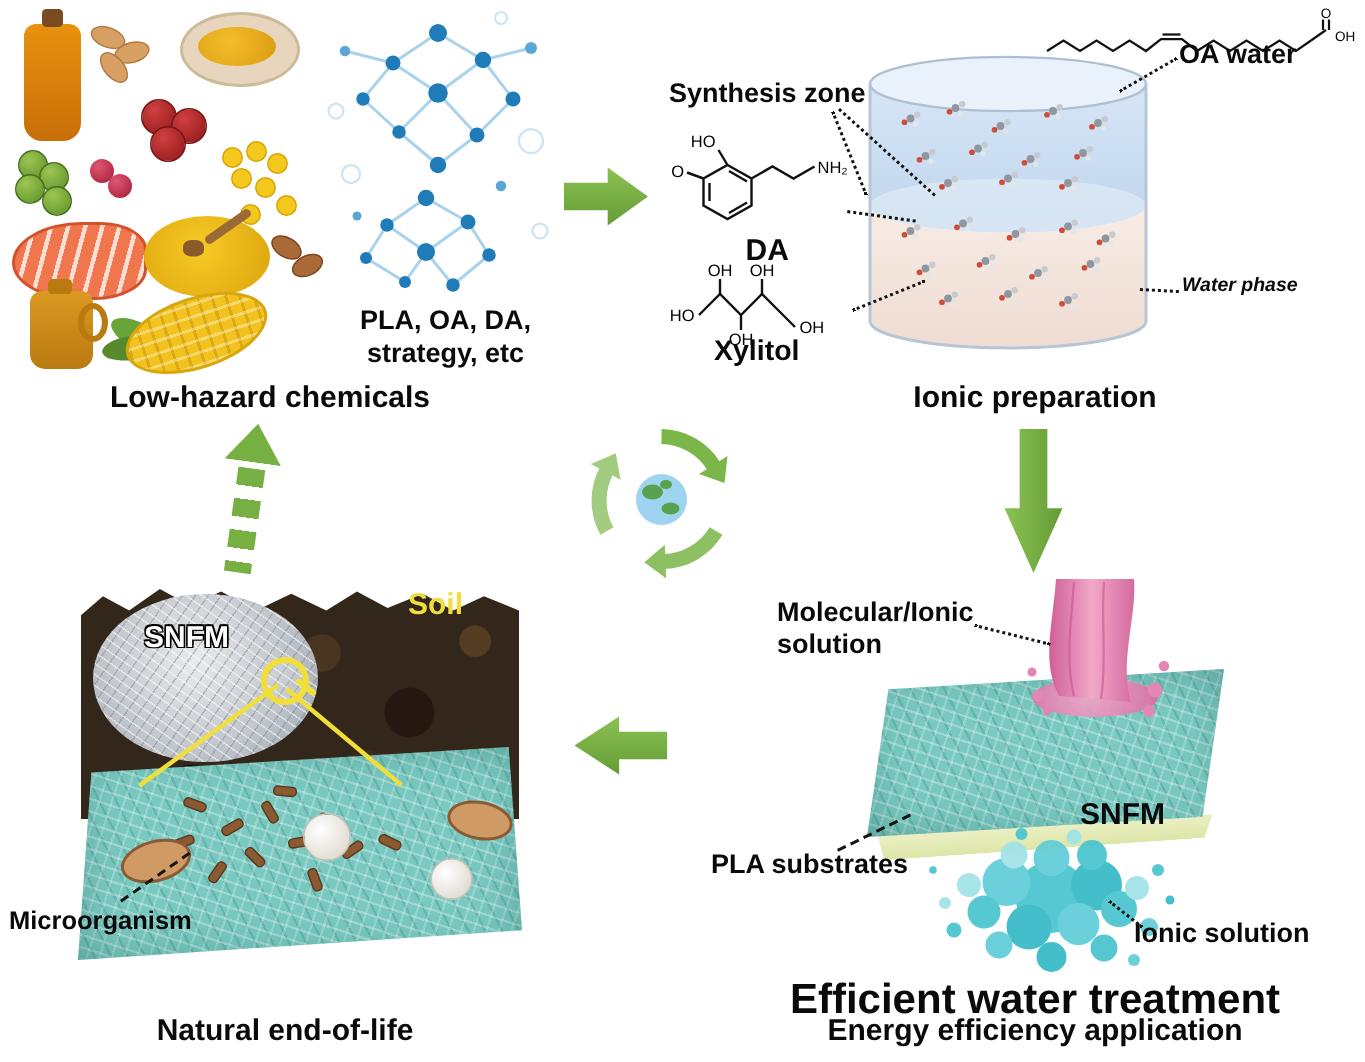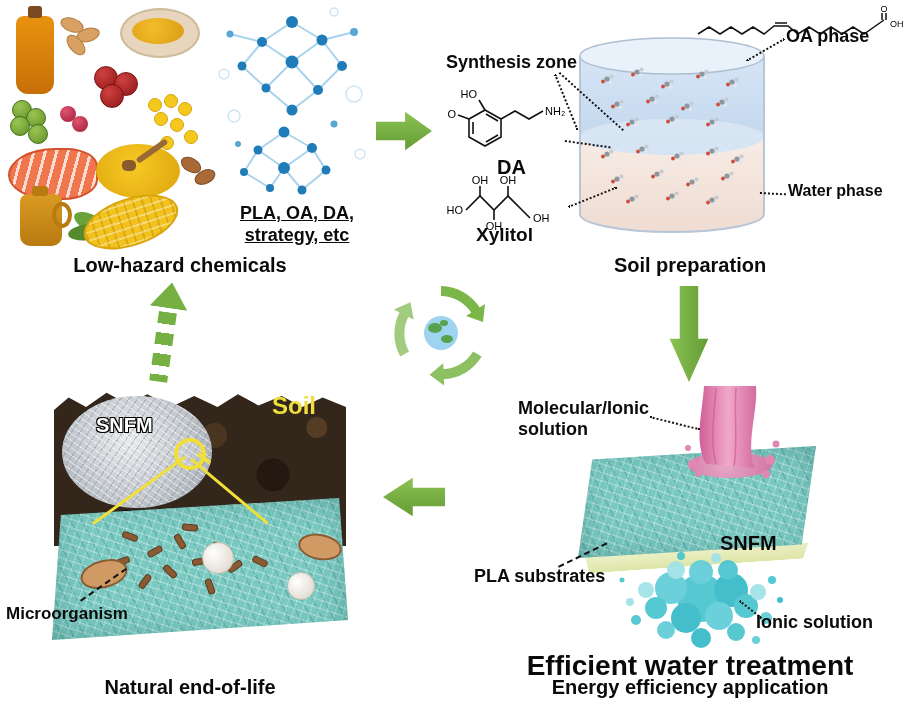--- a/index.html
+++ b/index.html
@@ -104,21 +104,21 @@
         <circle cx="88" cy="186" r="4.5"></circle>
     </g>
     <g fill="#5aa7d6">
       <circle cx="140" cy="28" r="4"></circle>
         <circle cx="16" cy="30" r="3.5"></circle>
         <circle cx="120" cy="120" r="3.5"></circle>
         <circle cx="24" cy="140" r="3"></circle>
     </g>
   </svg>
 
-  <div class="lbl ctr" style="left:222px;top:202px;width:150px;font-size:18px;line-height:22px;text-decoration:underline;"><span>PLA, OA, DA,</span><br><span>strategy, etc</span></div>
+  <div class="lbl ctr" style="left:222px;top:202px;width:150px;font-size:18px;line-height:22px;"><span>PLA, OA, DA,</span><br><span>strategy, etc</span></div>
   <div class="lbl ctr" style="left:30px;top:254px;width:300px;font-size:20px;">Low-hazard chemicals</div>
 
   <div class="arrow" style="left:376px;top:110px;width:56px;height:42px;clip-path:polygon(0% 28%,52% 28%,52% 4%,100% 50%,52% 96%,52% 72%,0% 72%);"></div>
   <div class="arrow" style="left:668px;top:286px;width:42px;height:96px;background:linear-gradient(90deg,#8cc455,#639a34);clip-path:polygon(28% 0%,72% 0%,72% 55%,96% 55%,50% 100%,4% 55%,28% 55%);"></div>
   <div class="arrow" style="left:383px;top:476px;width:62px;height:42px;clip-path:polygon(100% 28%,48% 28%,48% 4%,0% 50%,48% 96%,48% 72%,100% 72%);"></div>
   <div class="abs" style="left:146px;top:282px;width:38px;height:102px;transform:rotate(8deg);">
     <div class="abs" style="left:0;top:0;width:38px;height:26px;background:#76b043;clip-path:polygon(50% 0,100% 100%,0 100%);"></div>
     <div class="abs" style="left:10px;top:30px;width:18px;height:70px;background:repeating-linear-gradient(180deg,#76b043 0 12px,transparent 12px 21px);"></div>
   </div>
 
@@ -126,21 +126,21 @@
     <g stroke="#111" stroke-width="1.5" fill="none">
       <polyline points="2,30 13,23 24,30 35,23 46,30 57,23 68,30 78,22 92,22 102,30 113,23 124,30 135,23 146,30 157,23 168,30 178,23"></polyline>
       <line x1="79" y1="19" x2="91" y2="19"></line>
       <line x1="178" y1="23" x2="188" y2="16"></line>
       <line x1="186" y1="16" x2="186" y2="9"></line>
       <line x1="190" y1="16" x2="190" y2="9"></line>
     </g>
     <text x="188" y="8" font-size="9" text-anchor="middle">O</text>
     <text x="194" y="23" font-size="9" text-anchor="start">OH</text>
   </svg>
-  <div class="lbl" style="left:786px;top:26px;font-size:18px;">OA phase</div>
+  <div class="lbl" style="left:786px;top:26px;font-size:18px;">OA water</div>
   <div class="dotline" style="left:746px;top:60px;width:44px;transform:rotate(-30deg);"></div>
 
   <div class="lbl" style="left:446px;top:52px;font-size:18px;">Synthesis zone</div>
   <div class="dotline" style="left:560px;top:72px;width:86px;transform:rotate(42deg);"></div>
   <div class="dotline" style="left:556px;top:74px;width:60px;transform:rotate(68deg);"></div>
 
   <svg class="abs" style="left:572px;top:24px;" width="200" height="215" viewBox="0 0 200 215">
     <defs>
       <linearGradient id="oaG" x1="0" y1="0" x2="0" y2="1">
           <stop offset="0" stop-color="#d4e4f5"></stop>
@@ -214,44 +214,44 @@
     </g>
     <text x="21" y="40" font-size="11" text-anchor="end">HO</text>
     <text x="38" y="10" font-size="11" text-anchor="middle">OH</text>
     <text x="66" y="10" font-size="11" text-anchor="middle">OH</text>
     <text x="52" y="56" font-size="11" text-anchor="middle">OH</text>
     <text x="91" y="48" font-size="11" text-anchor="start">OH</text>
   </svg>
   <div class="lbl" style="left:476px;top:224px;font-size:19px;">Xylitol</div>
   <div class="dotline" style="left:568px;top:206px;width:52px;transform:rotate(-22deg);"></div>
 
-  <div class="lbl" style="left:788px;top:182px;font-size:16px;">Water phase</div>
+  <div class="lbl" style="left:788px;top:182px;font-size:13px;font-style:italic;">Water phase</div>
   <div class="dotline" style="left:760px;top:192px;width:26px;transform:rotate(3deg);"></div>
-  <div class="lbl ctr" style="left:590px;top:254px;width:200px;font-size:20px;">Soil preparation</div>
+  <div class="lbl ctr" style="left:590px;top:254px;width:200px;font-size:20px;">Ionic preparation</div>
 
   <svg class="abs" style="left:386px;top:276px;z-index:1;" width="110" height="114" viewBox="0 0 110 114">
     <defs>
       <g id="ra">
         <path d="M55,15 A42,42 0 0 1 90,35" stroke="#7ab648" stroke-width="10" fill="none"></path>
         <polygon points="97,46 99,28 80,40" fill="#7ab648"></polygon>
       </g>
     </defs>
     <use href="#ra"></use>
     <use href="#ra" transform="rotate(120,55,57)" opacity="0.85"></use>
     <use href="#ra" transform="rotate(240,55,57)" opacity="0.7"></use>
     <circle cx="55" cy="57" r="17" fill="#9ed4ef"></circle>
     <ellipse cx="49" cy="52" rx="7" ry="5" fill="#58a14e"></ellipse>
     <ellipse cx="61" cy="63" rx="6" ry="4" fill="#58a14e"></ellipse>
     <ellipse cx="58" cy="47" rx="4" ry="3" fill="#58a14e"></ellipse>
   </svg>
 
   <div class="abs" style="left:54px;top:388px;width:292px;height:158px;z-index:1;background-color:#33261a;background-image:radial-gradient(circle at 15% 25%, #5a4228 0 10px, transparent 11px),radial-gradient(circle at 35% 60%, #1d130c 0 14px, transparent 15px),radial-gradient(circle at 55% 30%, #4a3520 0 12px, transparent 13px),radial-gradient(circle at 75% 55%, #241810 0 16px, transparent 17px),radial-gradient(circle at 90% 25%, #553d24 0 10px, transparent 11px),radial-gradient(circle at 25% 85%, #120c08 0 12px, transparent 13px),radial-gradient(circle at 65% 80%, #3c2b1a 0 14px, transparent 15px),radial-gradient(circle at 85% 90%, #584026 0 9px, transparent 10px);clip-path:polygon(0 14%,5% 6%,11% 12%,18% 3%,25% 10%,32% 4%,40% 12%,48% 5%,56% 12%,63% 4%,70% 11%,78% 5%,85% 12%,92% 6%,100% 12%,100% 100%,0 100%);"></div>
   <div class="abs" style="left:62px;top:396px;width:150px;height:112px;border-radius:50%;z-index:2;background-image:repeating-linear-gradient(35deg, rgba(255,255,255,.5) 0 1px, transparent 1px 6px),repeating-linear-gradient(125deg, rgba(120,128,136,.4) 0 1px, transparent 1px 7px),radial-gradient(circle at 45% 40%, #e9eaec 0%, #c2c7cd 55%, #9aa2ab 100%);"></div>
   <div class="lbl" style="left:96px;top:414px;font-size:20px;color:#ffffff;text-shadow:-1px -1px 0 #000,1px -1px 0 #000,-1px 1px 0 #000,1px 1px 0 #000;z-index:3;">SNFM</div>
-  <div class="lbl" style="left:272px;top:392px;font-size:24px;color:#f0df3a;z-index:3;">Soil</div>
+  <div class="lbl" style="left:272px;top:392px;font-size:20px;color:#f0df3a;z-index:3;">Soil</div>
 
   <div class="membrane" style="left:52px;top:498px;width:296px;height:142px;z-index:2;clip-path:polygon(3% 12%,97% 0%,100% 86%,0% 100%);">
     <div class="rod" style="left:70px;top:35px;transform:rotate(20deg);"></div>
     <div class="rod" style="left:95px;top:50px;transform:rotate(-30deg);"></div>
     <div class="rod" style="left:120px;top:40px;transform:rotate(60deg);"></div>
     <div class="rod" style="left:140px;top:60px;transform:rotate(-10deg);"></div>
     <div class="rod" style="left:110px;top:70px;transform:rotate(45deg);"></div>
     <div class="rod" style="left:85px;top:80px;transform:rotate(-55deg);"></div>
     <div class="rod" style="left:160px;top:45px;transform:rotate(15deg);"></div>
     <div class="rod" style="left:175px;top:65px;transform:rotate(-35deg);"></div>

